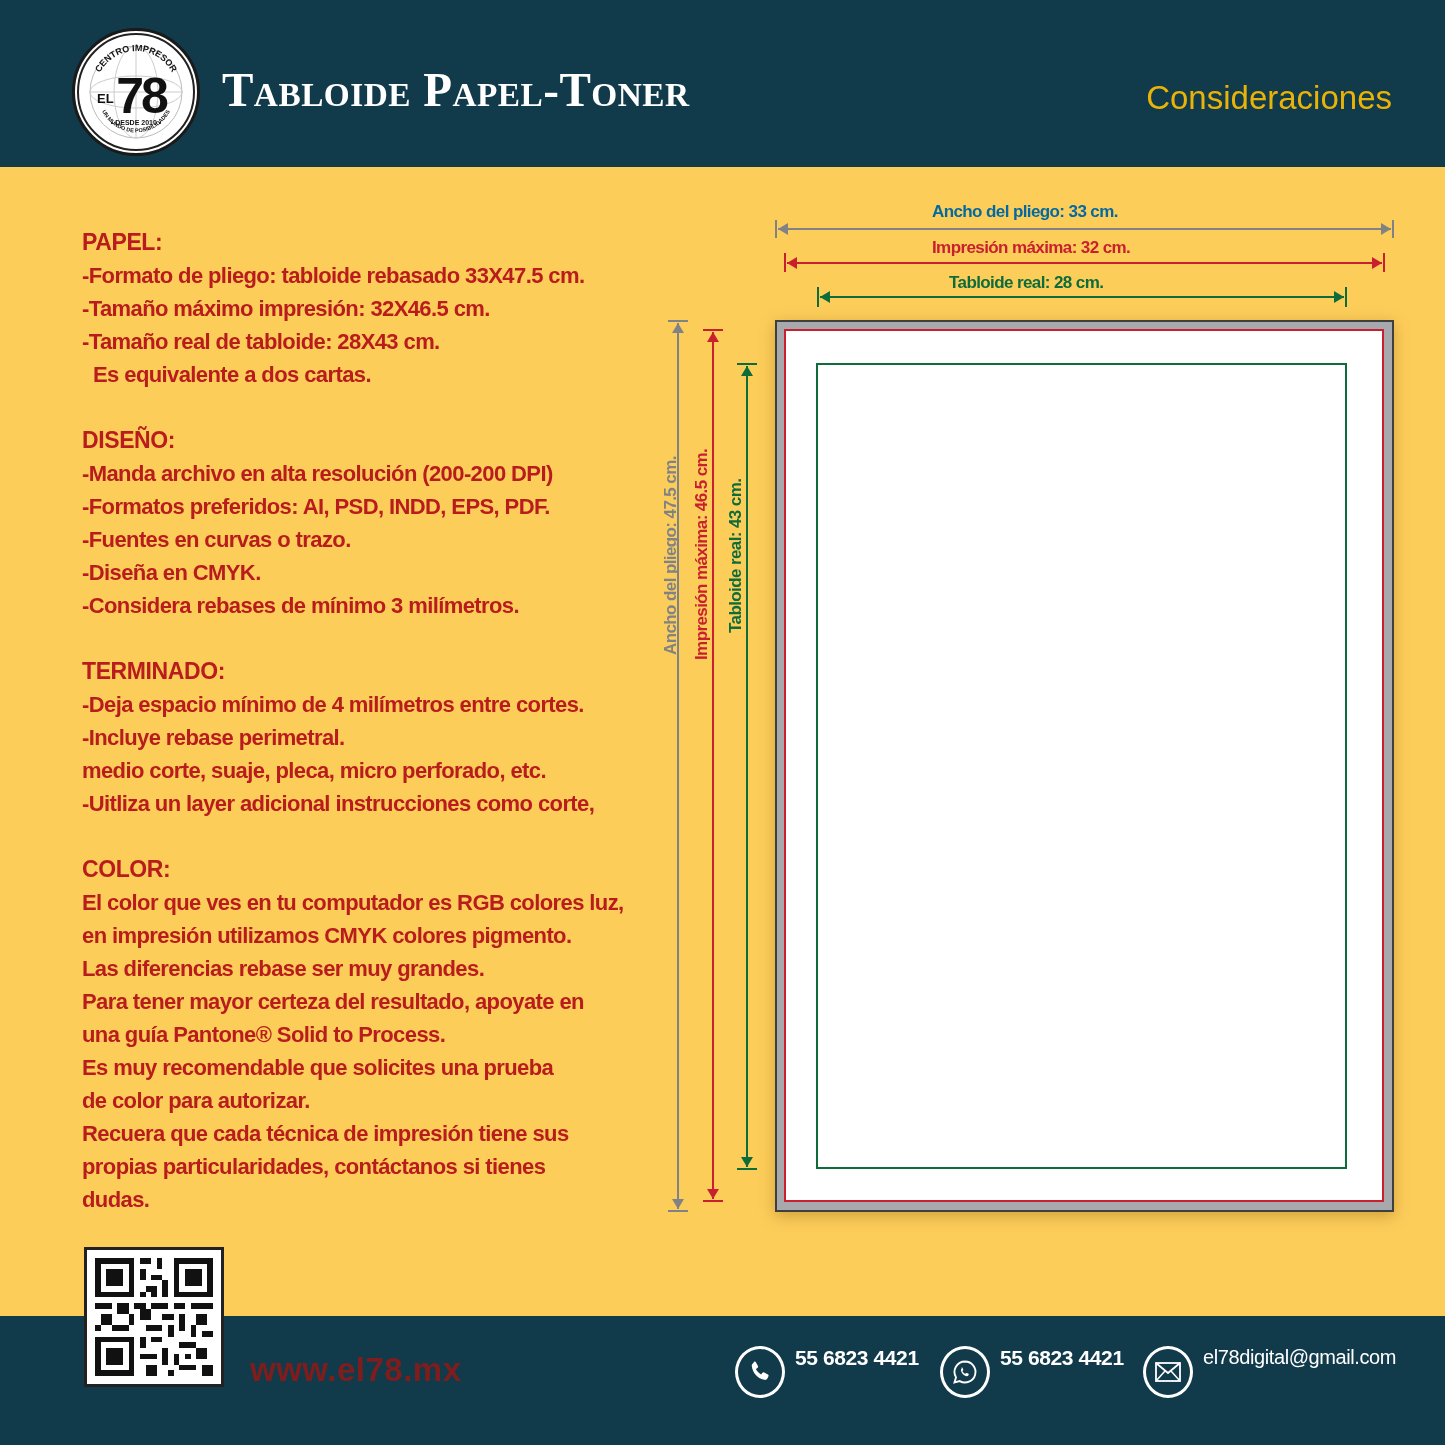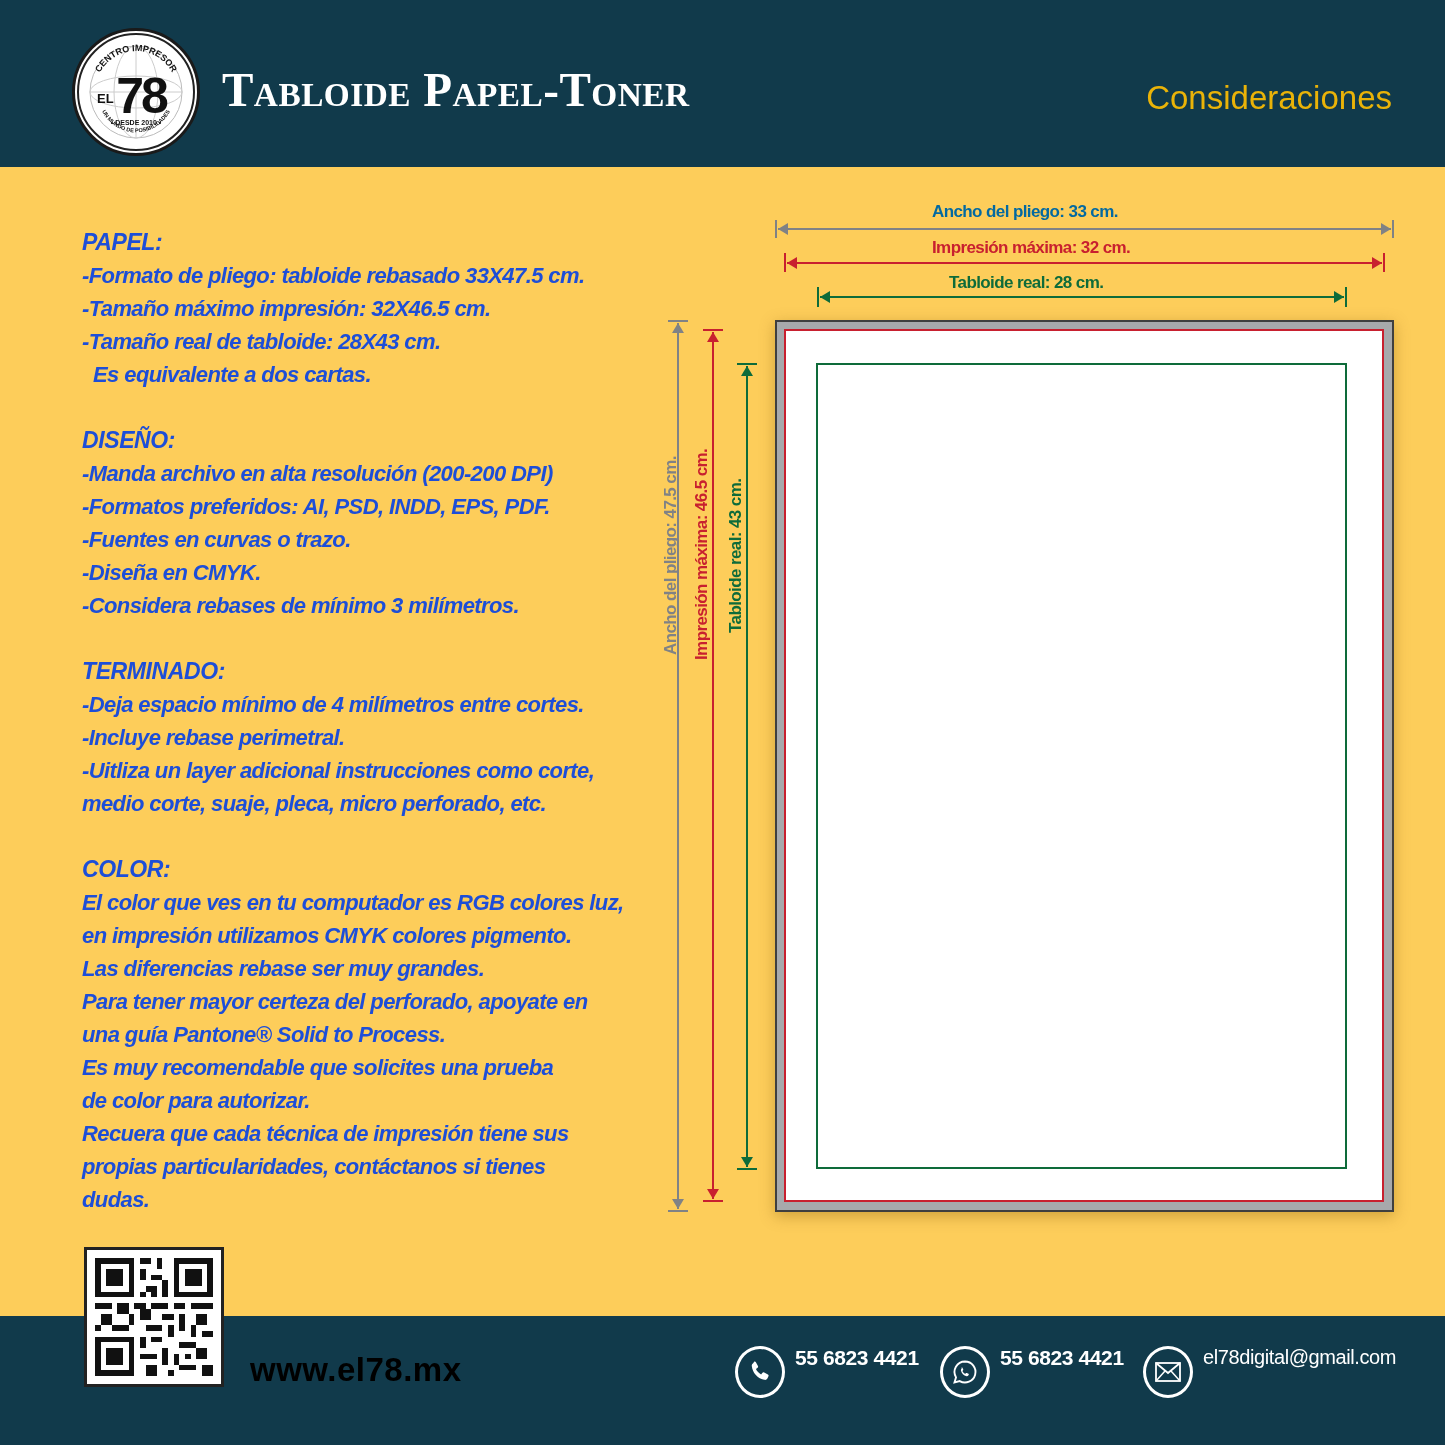--- a/index.html
+++ b/index.html
@@ -26,24 +26,23 @@
       font-variant: small-caps; line-height: 56px;
       transform: scaleX(0.98); transform-origin: left center;
     }
     .consid {
       position: absolute; right: 53px; top: 78px;
       color: #eab308; font-size: 33px; line-height: 40px;
     }
 
     .content {
       position: absolute; left: 82px; top: 226px; width: 580px;
-      color: #1d4ed8; font-family: "Liberation Sans", sans-serif;
+      color: #b91c1c; font-family: "Liberation Sans", sans-serif;
       font-weight: bold; font-size: 22px; line-height: 33px;
       letter-spacing: -0.6px;
-      font-style: italic;
     }
     .section { margin-bottom: 33px; }
     .section h3 { font-size: 23px; font-weight: bold; line-height: 33px; letter-spacing: -0.4px; }
     .section p { white-space: pre; }
 
     
     .diagram { position: absolute; left: 0; top: 0; width: 1445px; height: 1445px; pointer-events: none; }
     .dlabel {
       position: absolute; font-weight: bold; font-size: 17px; line-height: 20px;
       letter-spacing: -0.6px; white-space: nowrap;
@@ -65,21 +64,21 @@
     .footer {
       position: absolute; left: 0; top: 1316px; width: 1445px; height: 129px;
       background: #113A4B;
     }
     .qr {
       position: absolute; left: 84px; top: 1247px; width: 140px; height: 140px;
       background: #fff; border: 3px solid #222; padding: 8px;
     }
     .website {
       position: absolute; left: 250px; top: 1350px;
-      color: #000000; font-weight: bold; font-size: 33px; line-height: 40px;
+      color: #7f1d1d; font-weight: bold; font-size: 33px; line-height: 40px;
       letter-spacing: 0.5px;
     }
     .contact {
       position: absolute; top: 1346px; height: 52px; display: flex; align-items: flex-start;
     }
     .contact .circle {
       width: 50px; height: 52px; border: 3px solid #fff; border-radius: 50%;
       display: flex; align-items: center; justify-content: center; flex-shrink: 0;
     }
     .contact .ctext {
@@ -132,29 +131,29 @@
     <p>-Manda archivo en alta resolución (200-200 DPI)</p>
     <p>-Formatos preferidos: AI, PSD, INDD, EPS, PDF.</p>
     <p>-Fuentes en curvas o trazo.</p>
     <p>-Diseña en CMYK.</p>
     <p>-Considera rebases de mínimo 3 milímetros.</p>
   </div>
   <div class="section">
     <h3>TERMINADO:</h3>
     <p>-Deja espacio mínimo de 4 milímetros entre cortes.</p>
     <p>-Incluye rebase perimetral.</p>
+    <p>medio corte, suaje, pleca, micro perforado, etc.</p>
     <p>-Uitliza un layer adicional instrucciones como corte,</p>
-    <p>medio corte, suaje, pleca, micro perforado, etc.</p>
   </div>
   <div class="section">
     <h3>COLOR:</h3>
     <p>El color que ves en tu computador es RGB colores luz,</p>
     <p>en impresión utilizamos CMYK colores pigmento.</p>
     <p>Las diferencias rebase ser muy grandes.</p>
-    <p>Para tener mayor certeza del perforado, apoyate en</p>
+    <p>Para tener mayor certeza del resultado, apoyate en</p>
     <p>una guía Pantone® Solid to Process.</p>
     <p>Es muy recomendable que solicites una prueba</p>
     <p>de color para autorizar.</p>
     <p>Recuera que cada técnica de impresión tiene sus</p>
     <p>propias particularidades, contáctanos si tienes</p>
     <p>dudas.</p>
   </div>
 </div>
 
 <div class="sheet"></div>

